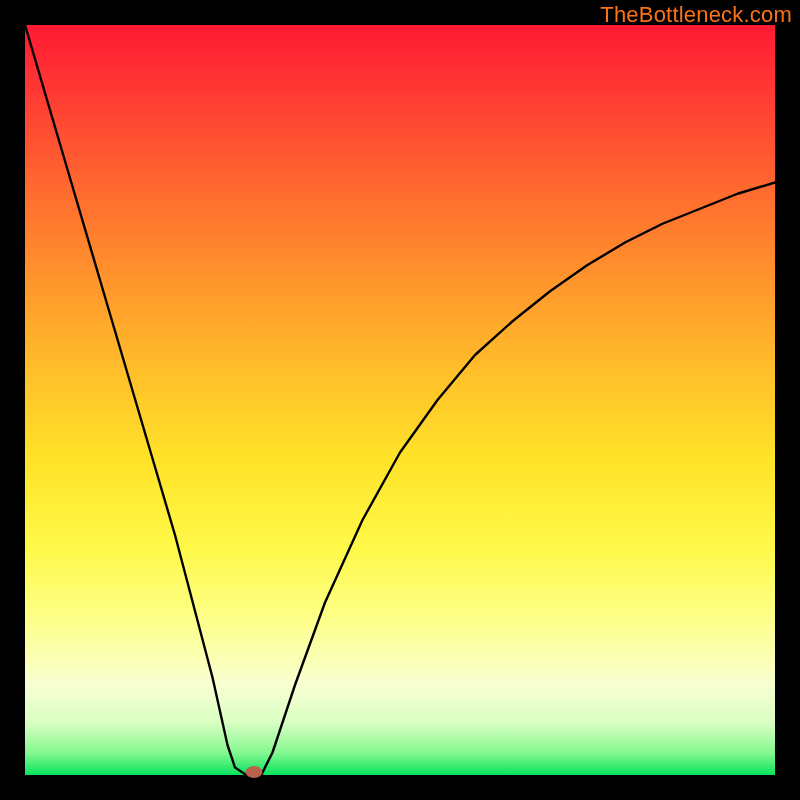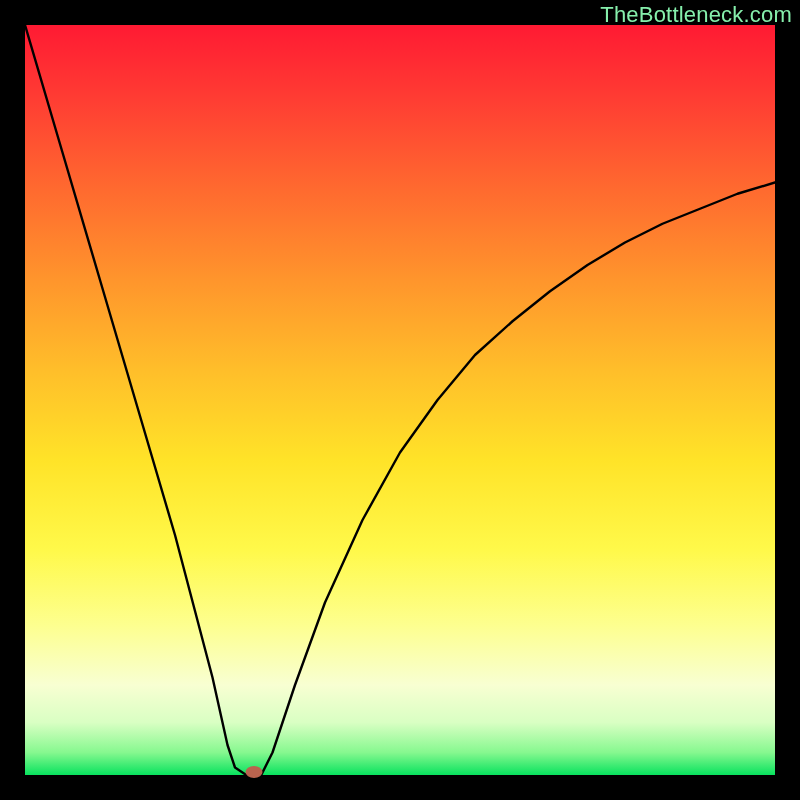--- a/index.html
+++ b/index.html
@@ -60,21 +60,21 @@
     width: 17px;
     height: 12px;
     border-radius: 50% / 50%;
     background: #b9634e;
     transform: translate(-50%, -50%);
   }
   .watermark {
     position: absolute;
     top: 2px;
     right: 8px;
-    color: #86efac;
+    color: #f97316;
     font-size: 22px;
     font-weight: 500;
     letter-spacing: 0.2px;
     user-select: none;
     margin-left: 40px;
   }
 </style>
 </head>
 <body>
 

